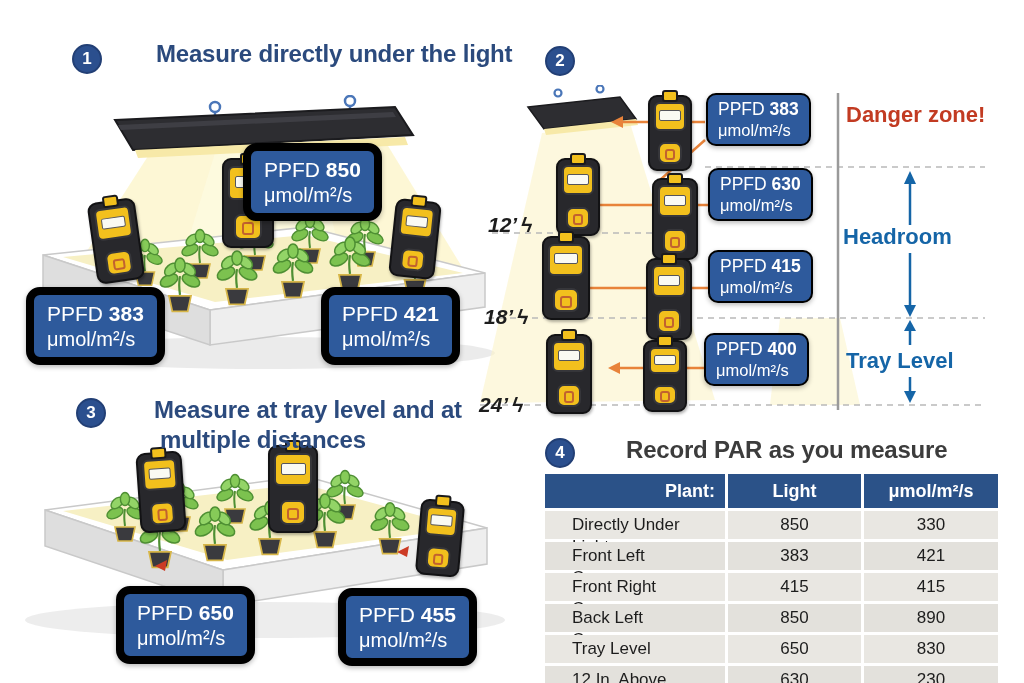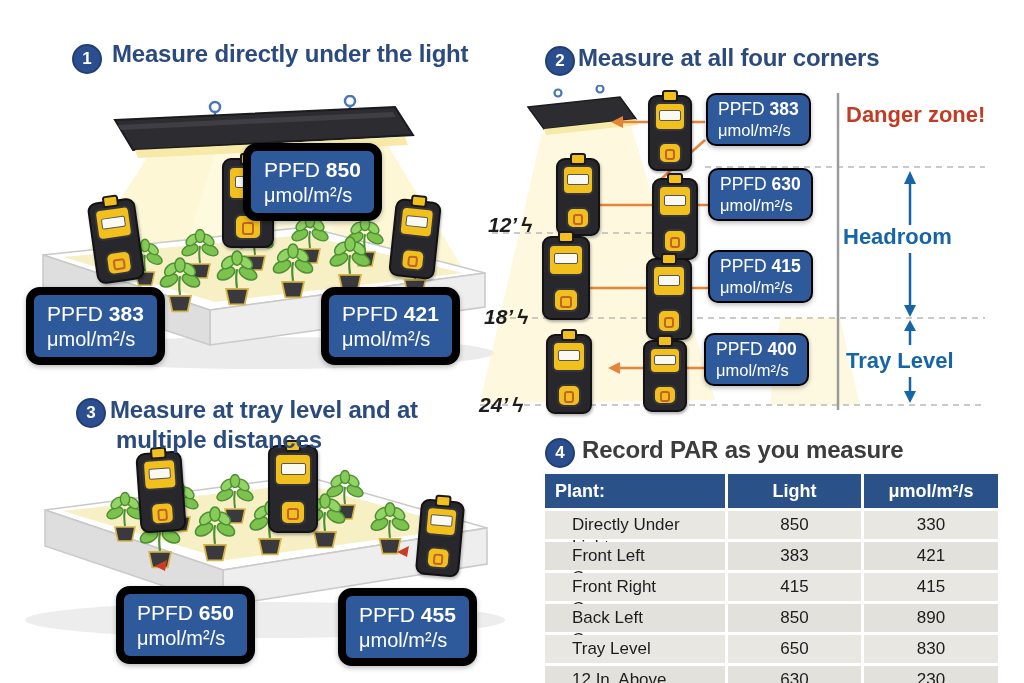--- a/index.html
+++ b/index.html
@@ -3,21 +3,21 @@
 <meta charset="utf-8">
 <style>
   html,body{margin:0;padding:0;background:#fff;}
   .canvas{position:relative;width:1024px;height:683px;background:#ffffff;overflow:hidden;
           font-family:"Liberation Sans", sans-serif;}
   svg{position:absolute;z-index:1;}
 
   .num{position:absolute;width:30px;height:30px;border-radius:50%;background:#2b4f8e;color:#fff;
        font-weight:bold;font-size:17px;display:flex;align-items:center;justify-content:center;
        border:2px solid #223f75;box-sizing:border-box;z-index:4;}
-  .h{position:absolute;font-weight:bold;color:#2b4a7d;font-size:24px;letter-spacing:-.2px;z-index:4;white-space:nowrap;}
+  .h{position:absolute;font-weight:bold;color:#2b4a7d;font-size:24px;letter-spacing:-.2px;z-index:4;white-space:nowrap;margin-left:44px;}
   .h.gray{color:#3c3c3c;}
 
   .ppfd{position:absolute;background:#2e5a9c;border:8px solid #000000;border-radius:14px;color:#fff;
         padding:6px 13px;line-height:1.22;z-index:3;box-shadow:0 2px 5px rgba(0,0,0,.28);
         font-size:21px;white-space:nowrap;}
   .ppfd .v{font-weight:bold;}
   .ppfd .row2{font-size:20px;}
   .ppfd.small{font-size:17.5px;border-radius:10px;padding:4px 10px;border-width:2.5px;}
   .ppfd.small .row2{font-size:16.5px;}
 
@@ -35,21 +35,21 @@
          border:2px solid #c2622f;border-radius:3px;}
 
   .dist{position:absolute;font-size:21px;font-weight:700;font-style:italic;color:#1d1d1d;z-index:3;white-space:nowrap;}
   .dist .bolt{font-style:normal;margin-left:4px;}
 
   .zone{position:absolute;font-size:22px;font-weight:bold;z-index:3;white-space:nowrap;}
   .zone.danger{color:#c23b22;}
   .zone.blue{color:#1565a7;}
 
   .table{position:absolute;display:grid;grid-template-columns:180px 133px 134px;gap:3px;z-index:3;}
-  .th{background:#2b5288;color:#fff;font-size:18px;font-weight:bold;padding:4px 10px;height:26px;line-height:26px;}
+  .th{background:#2b5288;color:#fff;font-size:18px;font-weight:bold;padding:4px 10px;height:26px;line-height:26px;text-align:right;}
   .td{background:#e9e7e2;color:#1d1d1d;font-size:17px;padding:3px 27px;height:22px;line-height:22px;}
   .td.alt{background:#e3e1dc;}
   .ctr{text-align:center;}
 </style>
 </head>
 <body>
 
 <div class="canvas">
 
   <div class="num" style="left:72px;top:44px">1</div>
@@ -178,21 +178,20 @@
   <div class="ppfd" style="left:116px;top:586px">
     <div class="row1"><span>PPFD</span>&nbsp;<span class="v">650</span></div>
     <div class="row2">μmol/m²/s</div>
   </div>
   <div class="ppfd" style="left:338px;top:588px">
     <div class="row1"><span>PPFD</span>&nbsp;<span class="v">455</span></div>
     <div class="row2">μmol/m²/s</div>
   </div>
 
   <div class="num" style="left:545px;top:46px">2</div>
-  <div class="h" style="left:578px;top:44px">Measure at all four corners</div>
 
   <svg style="left:480px;top:85px" width="544" height="345" viewBox="0 0 544 345">
 
     <polygon points="62,48 150,38 235,315 0,318" fill="#fcf4c8" opacity="0.6"></polygon>
     <polygon points="300,233 360,233 380,320 290,320" fill="#fcf4c8" opacity="0.55"></polygon>
 
     <circle cx="78" cy="8" r="3.5" fill="none" stroke="#4a76b8" stroke-width="2.2"></circle>
     <circle cx="120" cy="4" r="3.5" fill="none" stroke="#4a76b8" stroke-width="2.2"></circle>
     <polygon points="48,22 140,12 156,34 64,44" fill="#2d2d31" stroke="#1b1b1e" stroke-width="1.5"></polygon>
     <polygon points="64,44 156,34 158,40 66,50" fill="#f7e9a8"></polygon>

